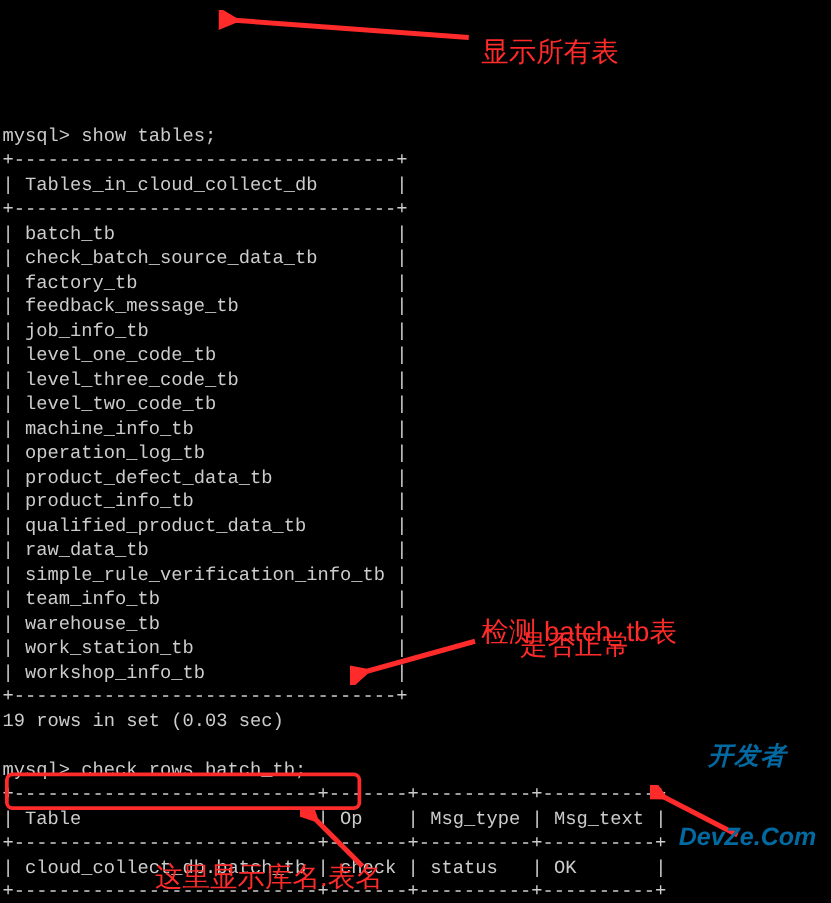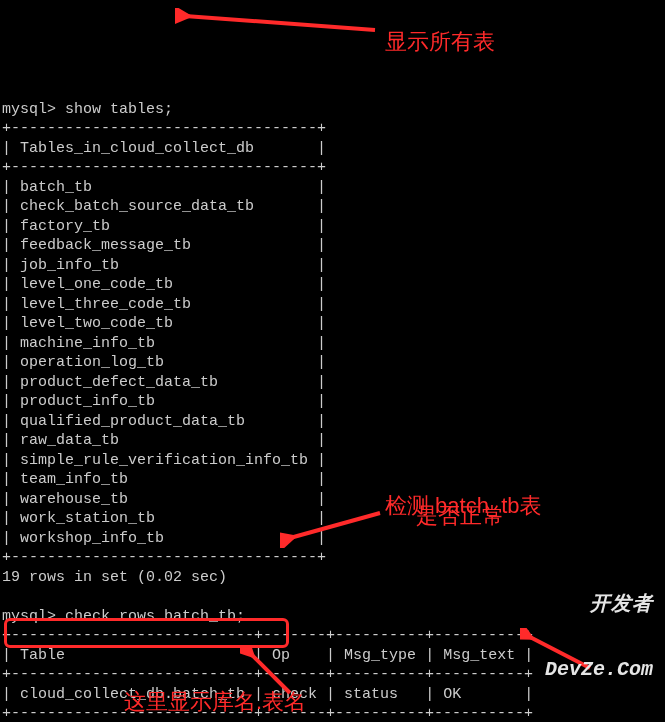--- a/index.html
+++ b/index.html
@@ -26,27 +26,27 @@
     white-space: normal;
   }
   .arrow-svg { position: absolute; pointer-events: none; }
   .red-box {
     position: absolute;
     border: 3px solid #ff2a2a;
     border-radius: 6px;
   }
   .watermark {
     position: absolute;
-    color: #e5e5e5;
-    font-family: Liberation Mono, monospace;
+    color: #0369a1;
+    font-family: Liberation Sans, sans-serif;
     font-style: italic;
     font-weight: bold;
     right: 12px;
     bottom: 20px;
-    text-align: right;
+    text-align: center;
   }
   .watermark .l1 { font-size: 20px; letter-spacing: 1px; }
   .watermark .l2 { font-size: 20px; }
 </style>
 </head>
 <body>
 
 
 
 <div class="terminal">
@@ -67,21 +67,21 @@
 <span>| <span>product_defect_data_tb</span>           |</span>
 <span>| <span>product_info_tb</span>                  |</span>
 <span>| <span>qualified_product_data_tb</span>        |</span>
 <span>| <span>raw_data_tb</span>                      |</span>
 <span>| <span>simple_rule_verification_info_tb</span> |</span>
 <span>| <span>team_info_tb</span>                     |</span>
 <span>| <span>warehouse_tb</span>                     |</span>
 <span>| <span>work_station_tb</span>                  |</span>
 <span>| <span>workshop_info_tb</span>                 |</span>
 <span class="border-line">+----------------------------------+</span>
-<span>19 rows in set (0.02 sec)</span>
+<span>19 rows in set (0.03 sec)</span>
 
 <span>mysql&gt;</span> <span>check rows batch_tb;</span>
 <span class="border-line">+---------------------------+-------+----------+----------+</span>
 <span>| <span>Table</span>                     | <span>Op</span>    | <span>Msg_type</span> | <span>Msg_text</span> |</span>
 <span class="border-line">+---------------------------+-------+----------+----------+</span>
 <span>| <span>cloud_collect_db.batch_tb</span> | <span>check</span> | <span>status</span>   | <span>OK</span>       |</span>
 <span class="border-line">+---------------------------+-------+----------+----------+</span>
 
 
  

